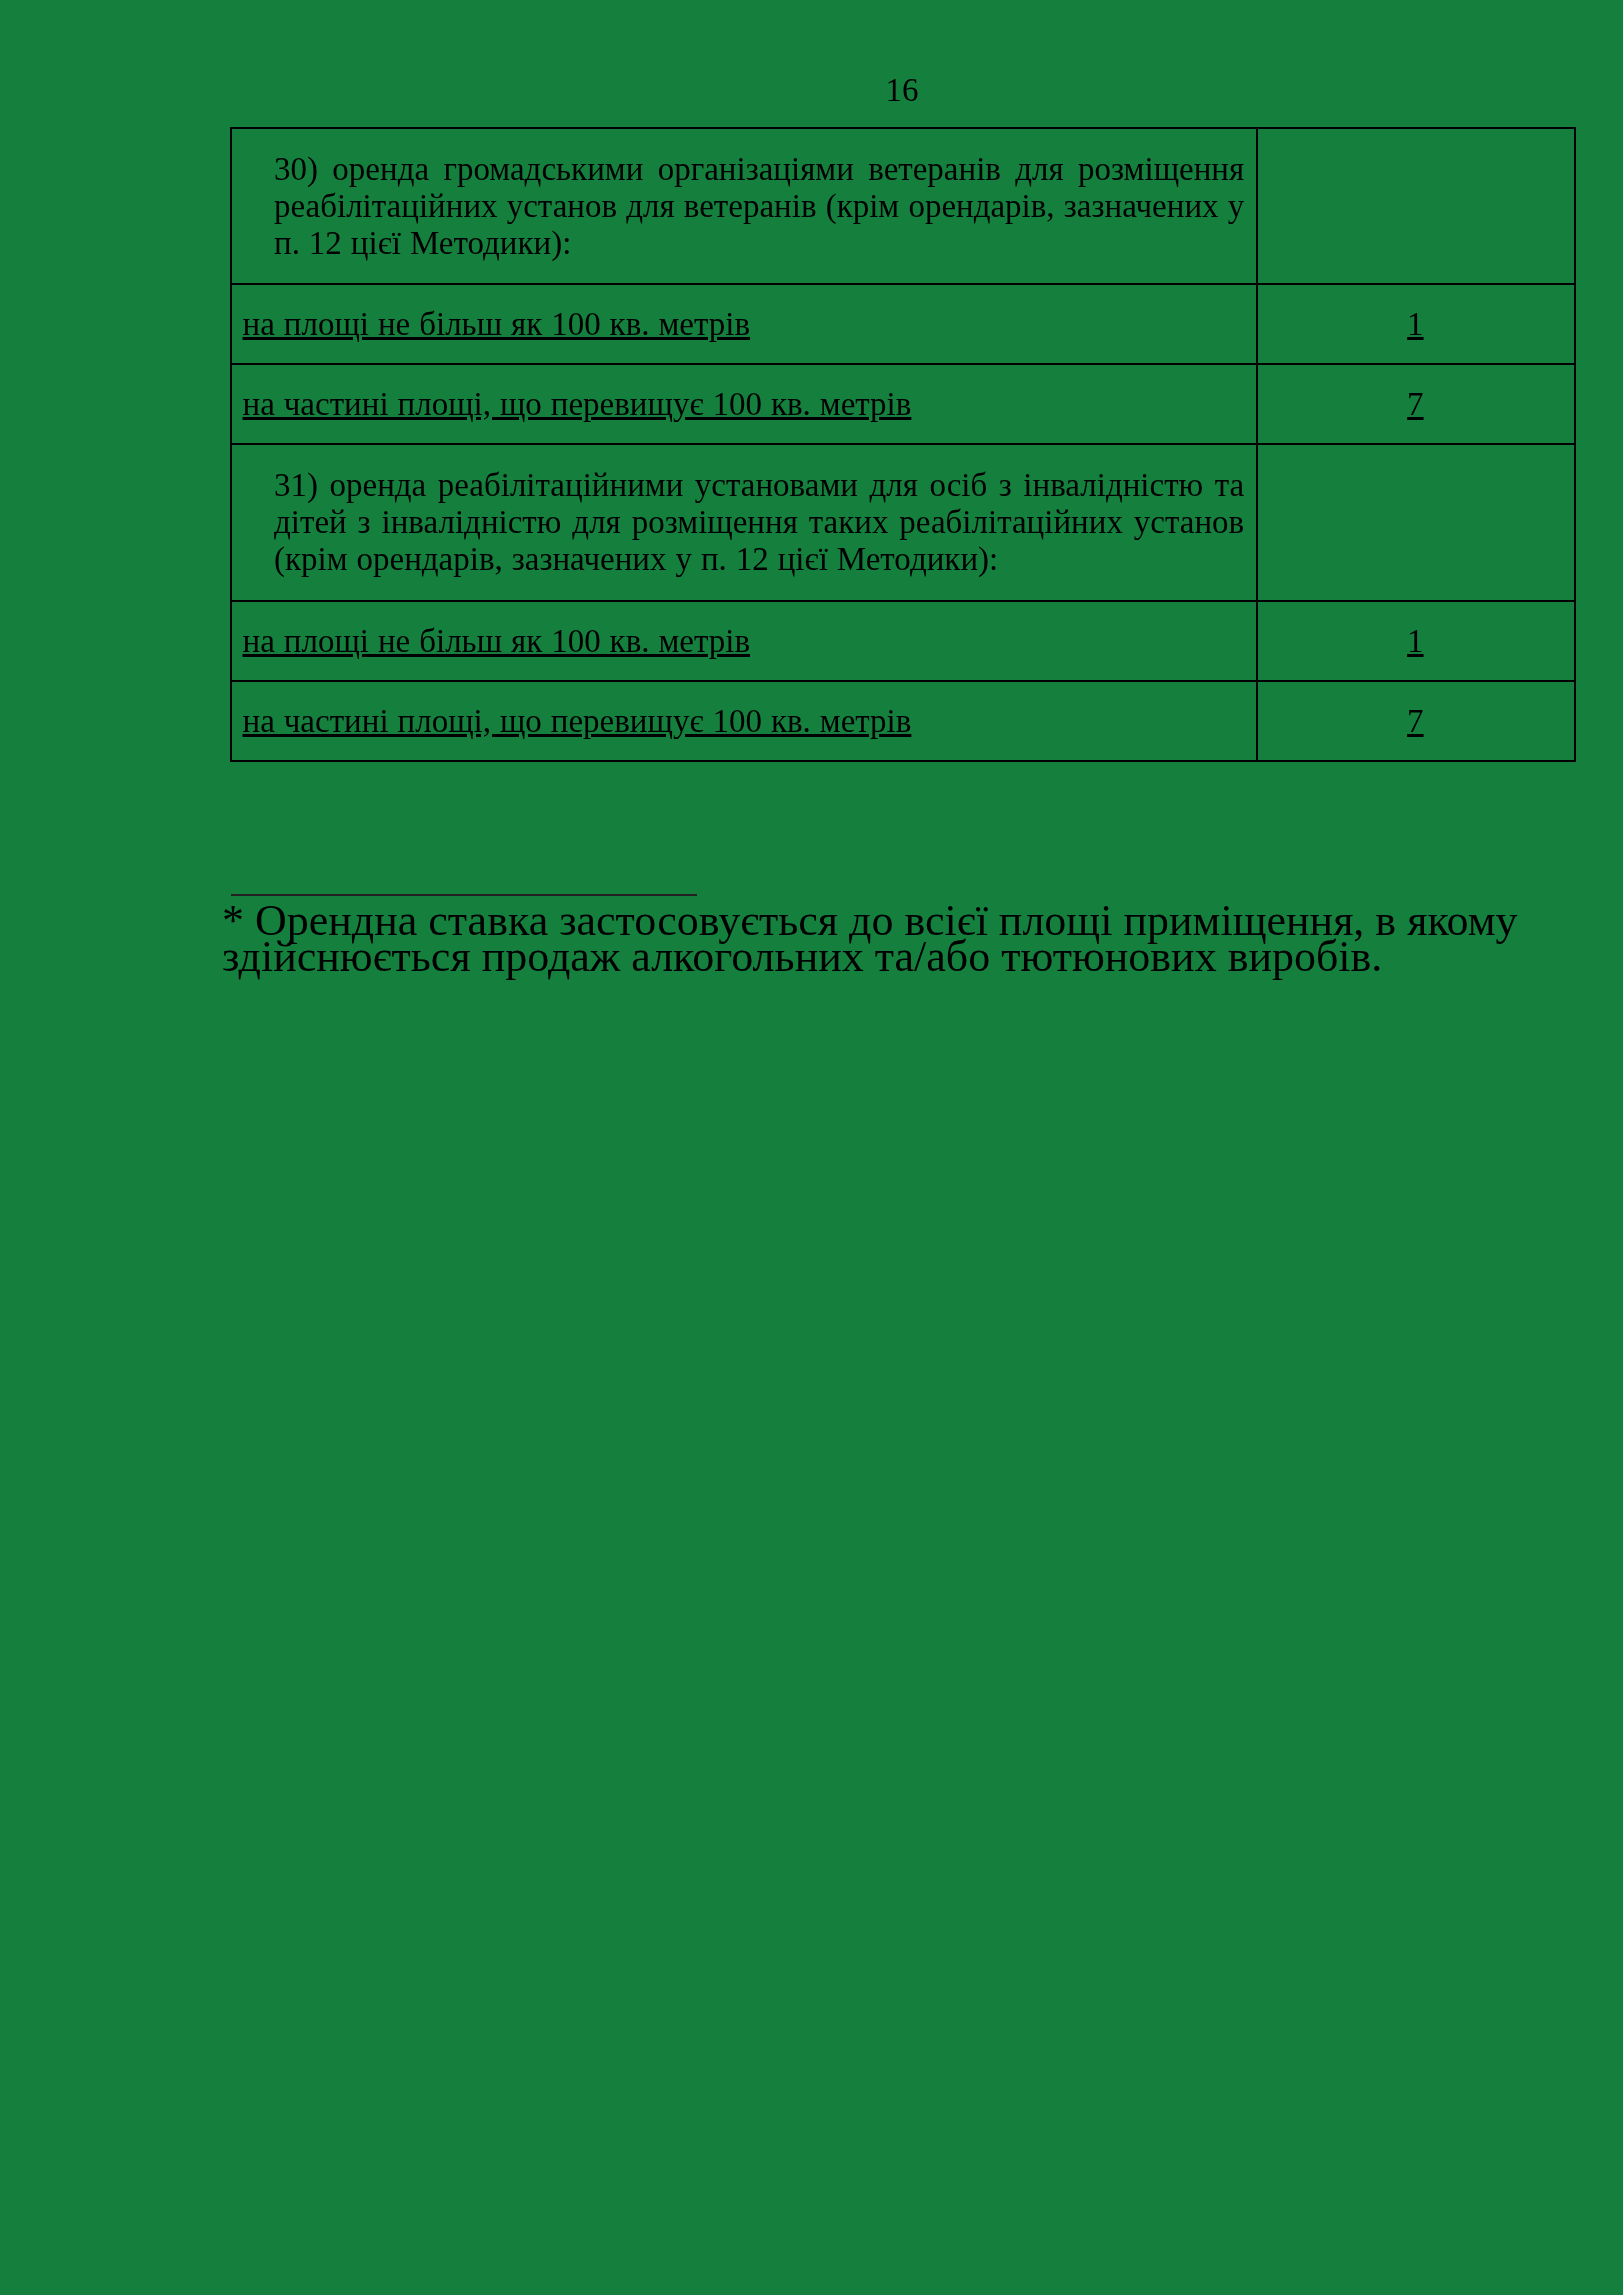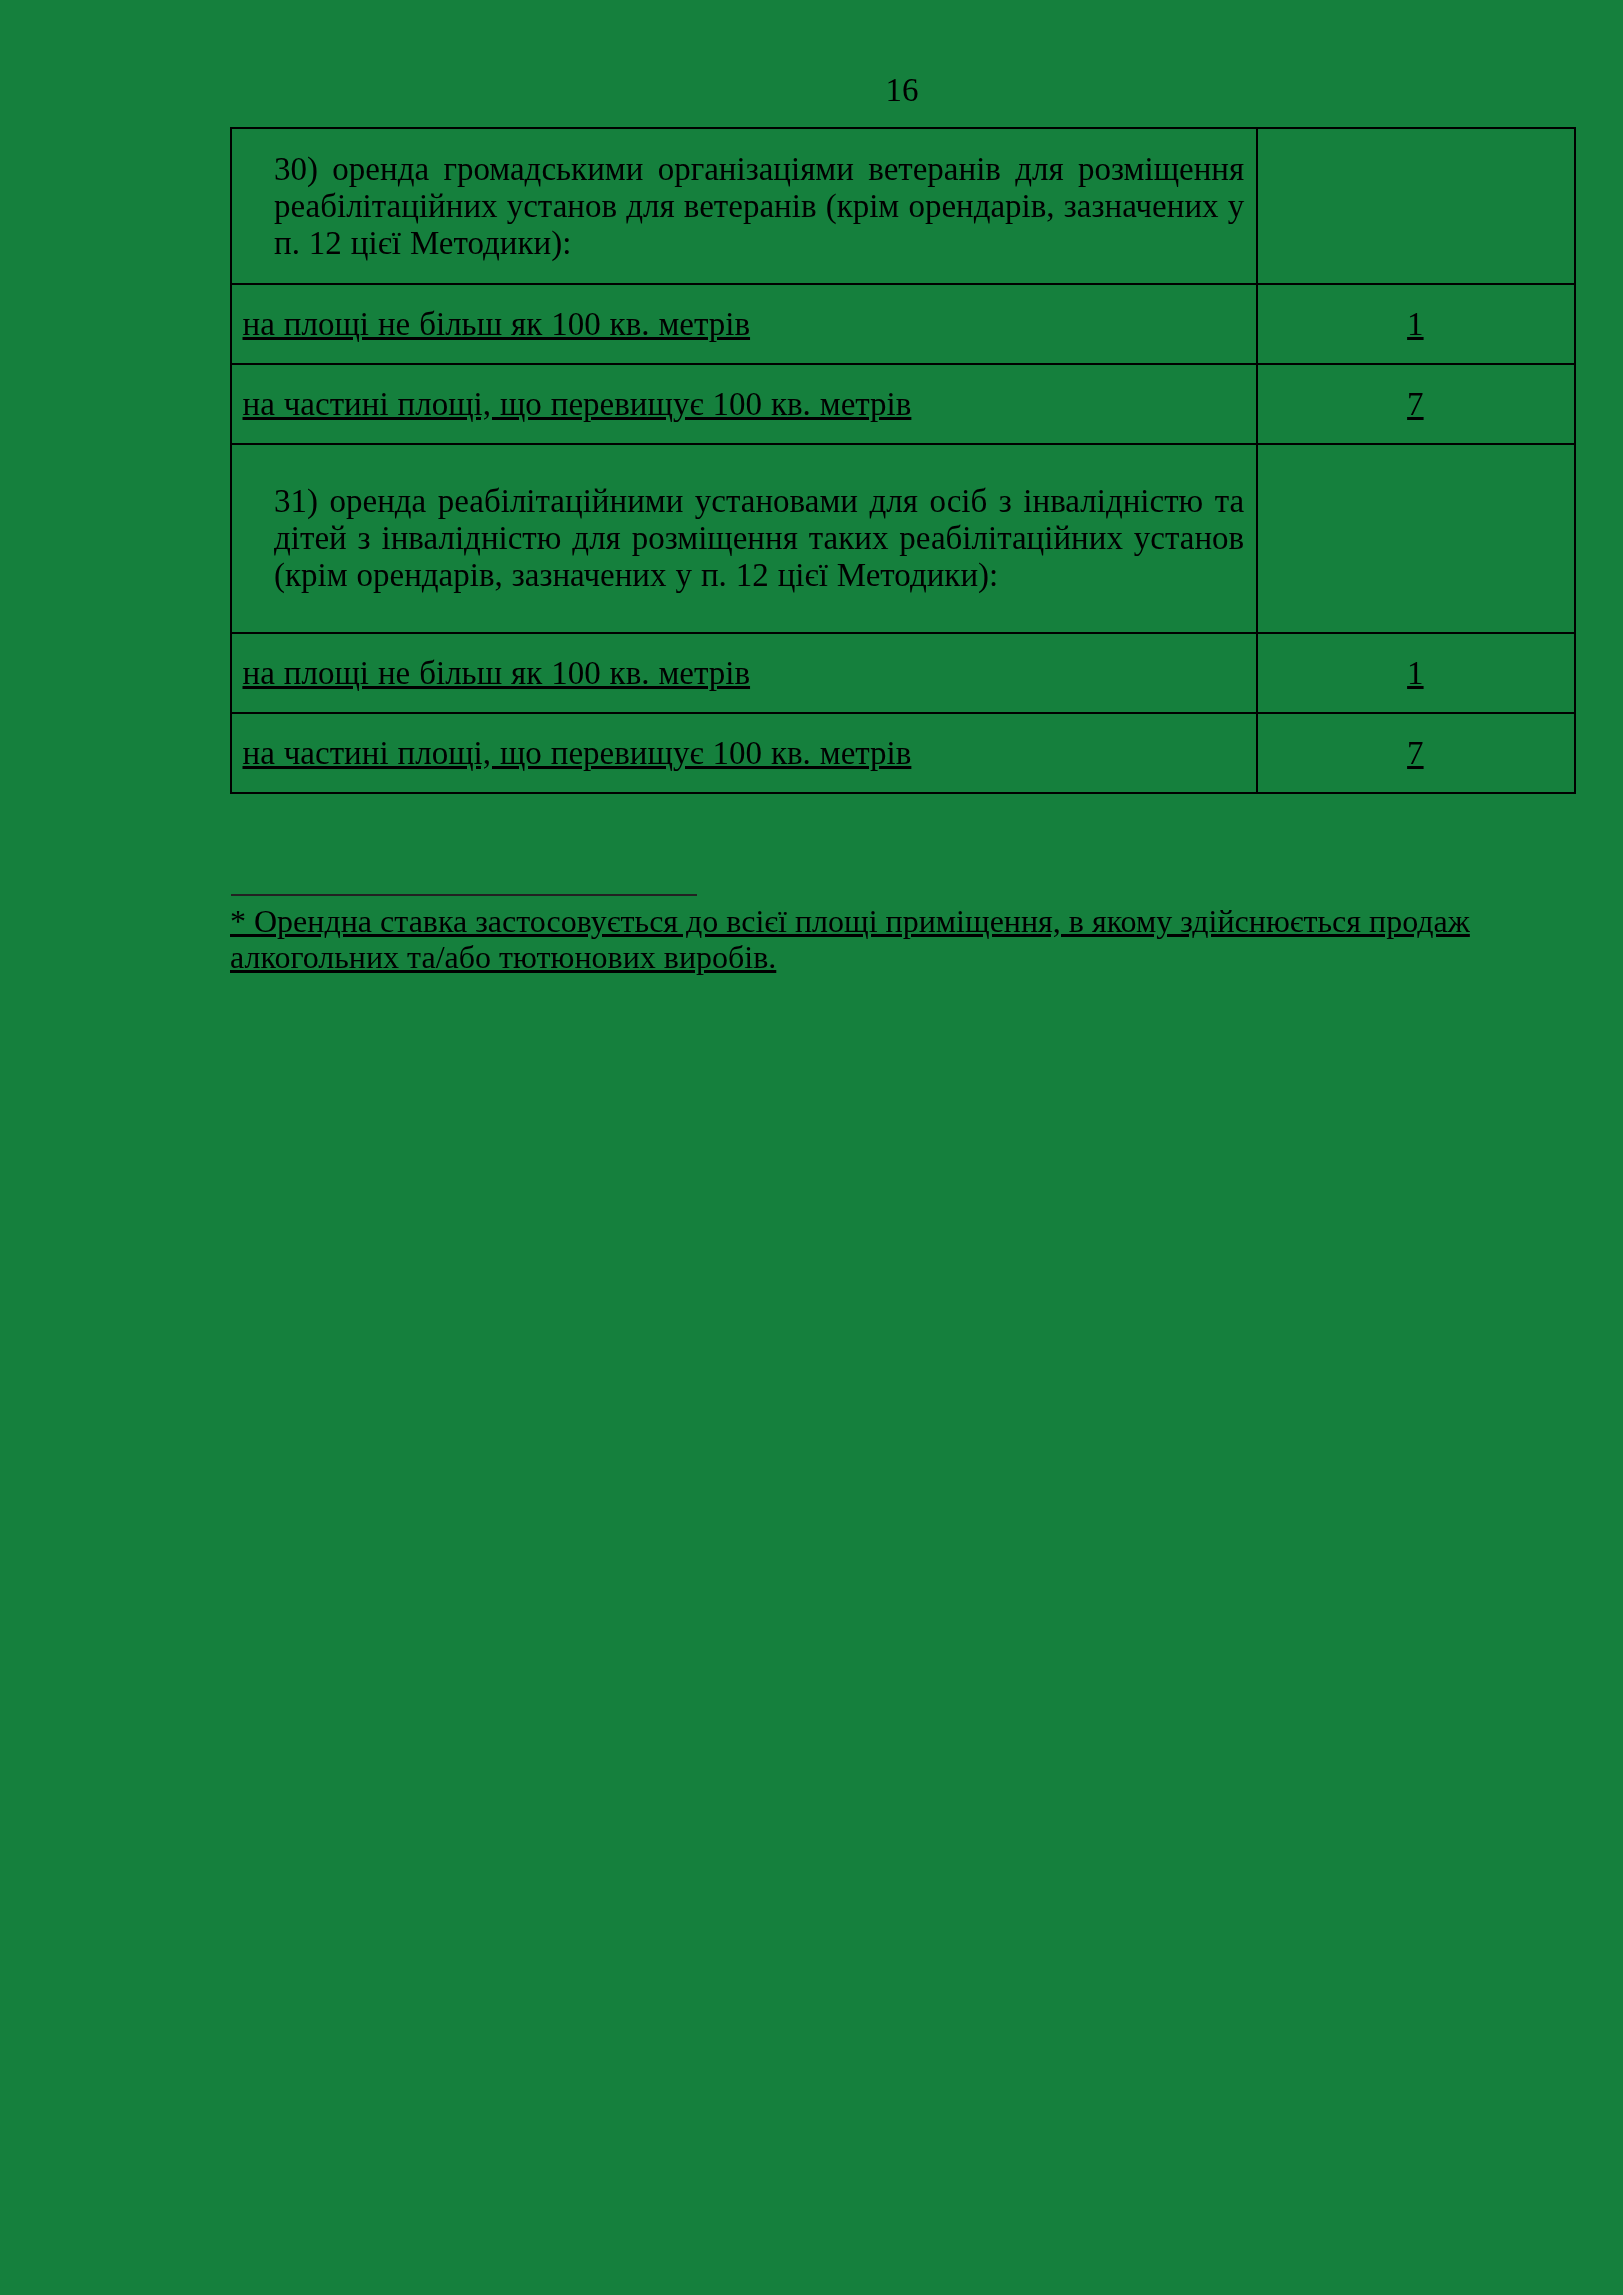--- a/index.html
+++ b/index.html
@@ -51,38 +51,37 @@
     text-align: justify;
     text-align-last: left;
     padding-left: 42px;
   }
   td.rate-cell {
     text-align: center;
     padding: 6.5px 3.9px;
   }
   tr.row-tall-3 { height: 156px; }
   tr.row-single { height: 80px; text-decoration: underline; }
-  tr.row-tall-3b { height: 189px; }
+  tr.row-tall-3b { height: 157px; }
   .footnote-rule {
     position: absolute;
     top: 894px;
     left: 231px;
     width: 466px;
     height: 0;
     border-top: 2.6px solid #222222;
   }
   .footnote-text {
     position: absolute;
     top: 903px;
-    left: 230px;
+    left: 222px;
     width: 1349px;
-    font-size: 32px;
+    font-size: 44px;
     line-height: 36px;
     text-align: left;
-    text-decoration: underline;
   }
 </style>
 </head>
 <body>
 
 <div class="page">
 
   <div class="page-number">16</div>
 
   <table class="rate-table">

